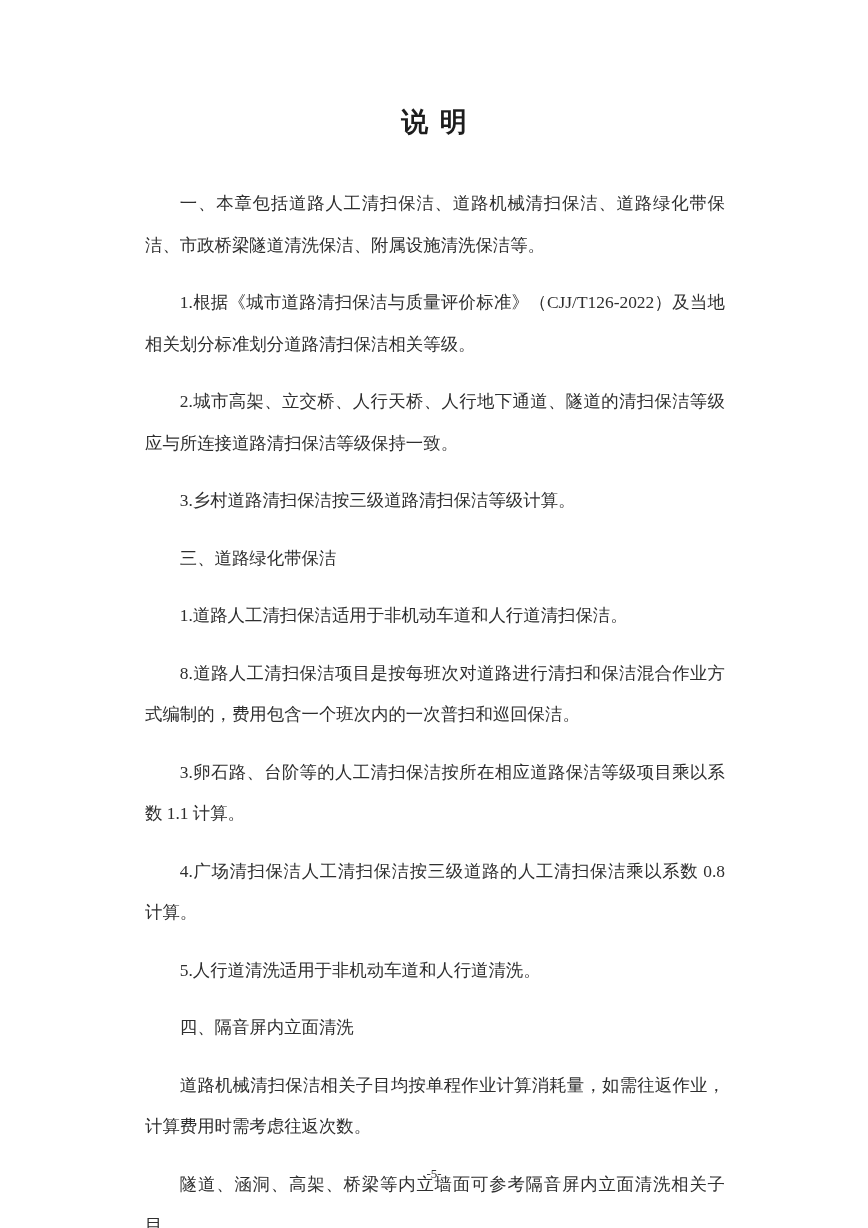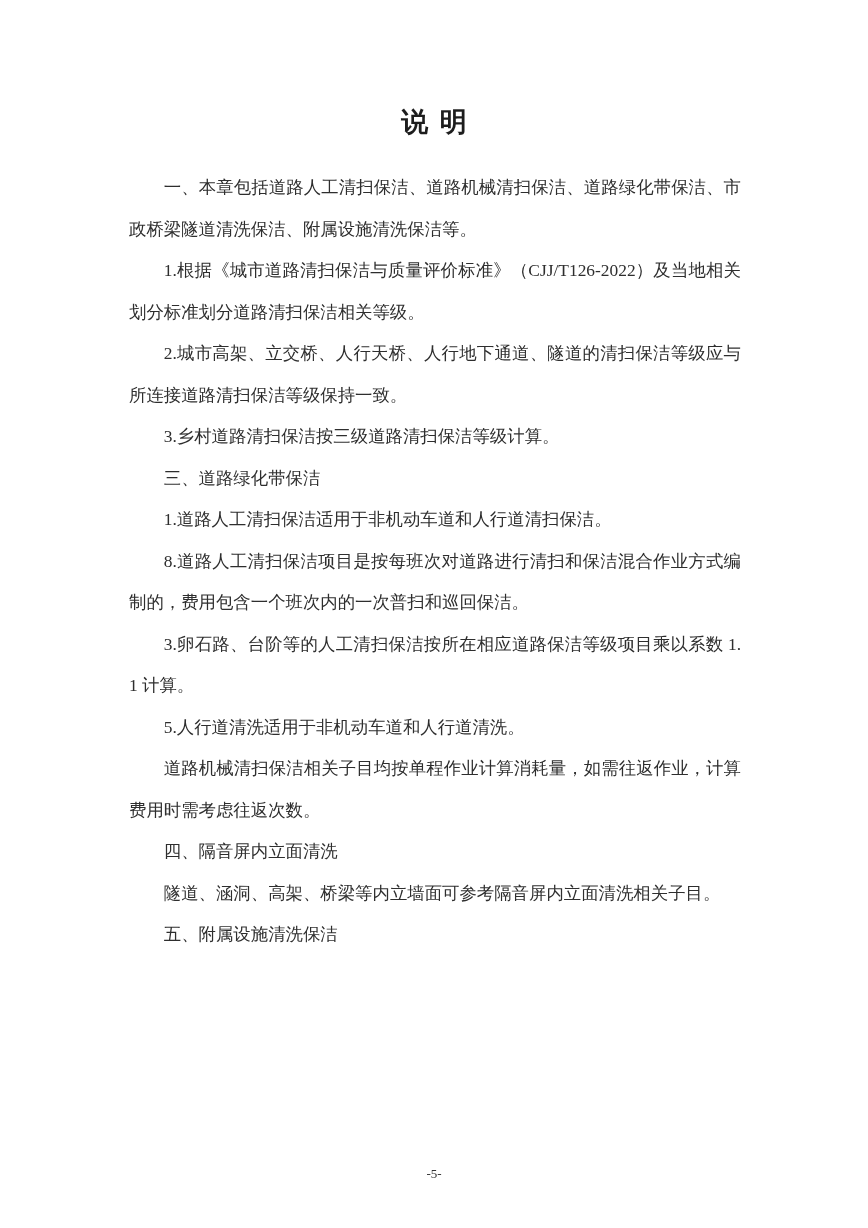--- a/index.html
+++ b/index.html
@@ -31,21 +31,21 @@
     letter-spacing: 2px;
     color: #1d1d1d;
   }
   .content {
     position: absolute;
     top: 167px;
     left: 129px;
     width: 612px;
   }
   .content p {
-    margin: 0;
+    margin: 16px;
     font-size: 17.4px;
     line-height: 41.5px;
     text-indent: 2em;
     text-align: justify;
     text-justify: inter-ideograph;
     word-break: break-all;
     color: #2e2e2e;
   }
   .page-number {
     position: absolute;
@@ -66,22 +66,23 @@
 
   <div class="content">
     <p>一、本章包括道路人工清扫保洁、道路机械清扫保洁、道路绿化带保洁、市政桥梁隧道清洗保洁、附属设施清洗保洁等。</p>
     <p>1.根据《城市道路清扫保洁与质量评价标准》（CJJ/T126-2022）及当地相关划分标准划分道路清扫保洁相关等级。</p>
     <p>2.城市高架、立交桥、人行天桥、人行地下通道、隧道的清扫保洁等级应与所连接道路清扫保洁等级保持一致。</p>
     <p>3.乡村道路清扫保洁按三级道路清扫保洁等级计算。</p>
     <p>三、道路绿化带保洁</p>
     <p>1.道路人工清扫保洁适用于非机动车道和人行道清扫保洁。</p>
     <p>8.道路人工清扫保洁项目是按每班次对道路进行清扫和保洁混合作业方式编制的，费用包含一个班次内的一次普扫和巡回保洁。</p>
     <p>3.卵石路、台阶等的人工清扫保洁按所在相应道路保洁等级项目乘以系数 1.1 计算。</p>
+    <p>4.广场清扫保洁人工清扫保洁按三级道路的人工清扫保洁乘以系数 0.8 计算。</p>
     <p>5.人行道清洗适用于非机动车道和人行道清洗。</p>
+    <p>四、隔音屏内立面清洗</p>
     <p>道路机械清扫保洁相关子目均按单程作业计算消耗量，如需往返作业，计算费用时需考虑往返次数。</p>
-    <p>四、隔音屏内立面清洗</p>
     <p>隧道、涵洞、高架、桥梁等内立墙面可参考隔音屏内立面清洗相关子目。</p>
     <p>五、附属设施清洗保洁</p>
   </div>
 
   <div class="page-number">-5-</div>
 
 </div>
 
 </body></html>

